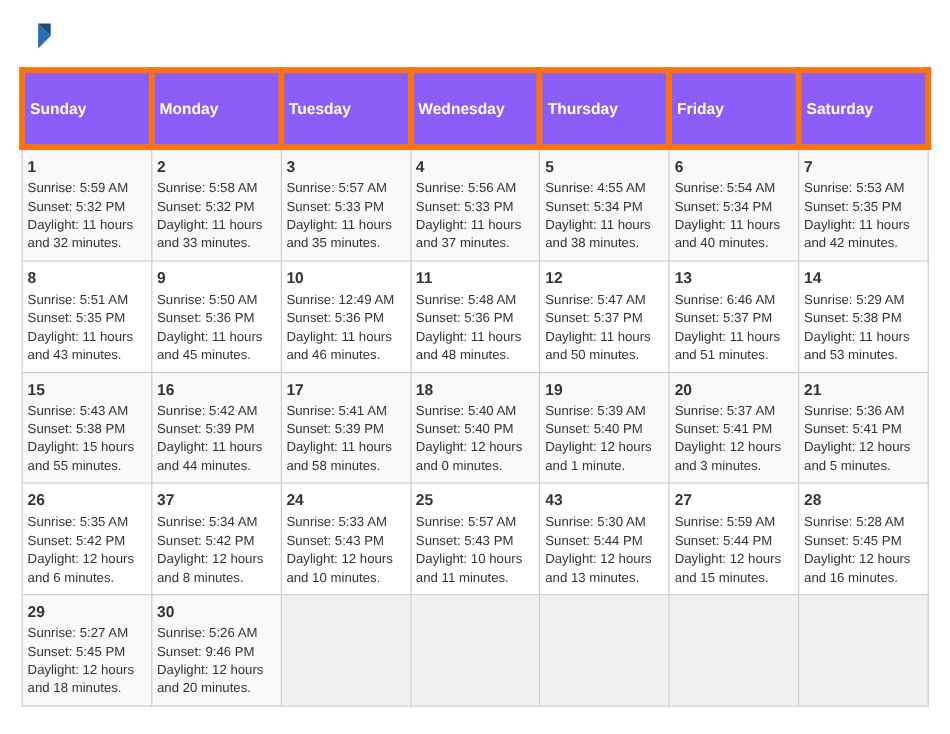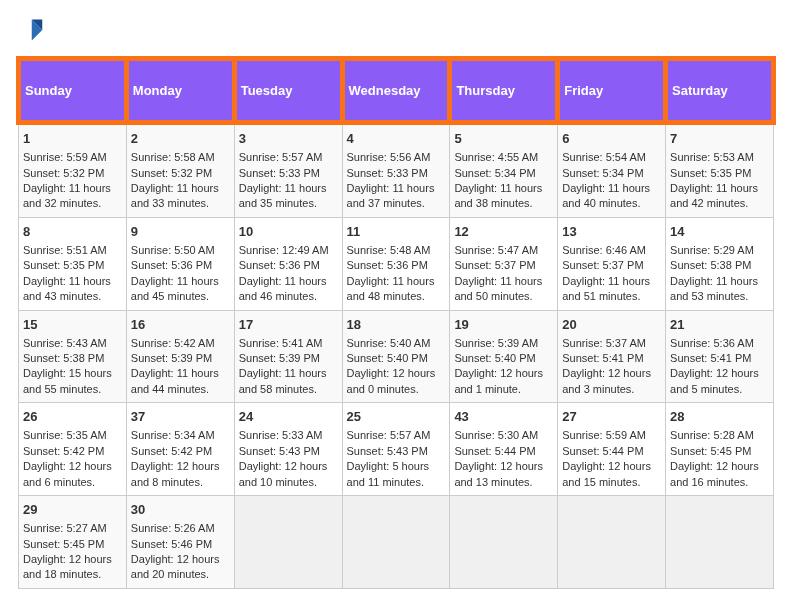--- a/index.html
+++ b/index.html
@@ -142,28 +142,28 @@
         <td><span class="day-number">17</span><span>Sunrise: 5:41 AM</span><br><span>Sunset: 5:39 PM</span><br><span>Daylight: 11 hours and 58 minutes.</span></td>
         <td><span class="day-number">18</span><span>Sunrise: 5:40 AM</span><br><span>Sunset: 5:40 PM</span><br><span>Daylight: 12 hours and 0 minutes.</span></td>
         <td><span class="day-number">19</span><span>Sunrise: 5:39 AM</span><br><span>Sunset: 5:40 PM</span><br><span>Daylight: 12 hours and 1 minute.</span></td>
         <td><span class="day-number">20</span><span>Sunrise: 5:37 AM</span><br><span>Sunset: 5:41 PM</span><br><span>Daylight: 12 hours and 3 minutes.</span></td>
         <td><span class="day-number">21</span><span>Sunrise: 5:36 AM</span><br><span>Sunset: 5:41 PM</span><br><span>Daylight: 12 hours and 5 minutes.</span></td>
       </tr>
       <tr>
         <td><span class="day-number">26</span><span>Sunrise: 5:35 AM</span><br><span>Sunset: 5:42 PM</span><br><span>Daylight: 12 hours and 6 minutes.</span></td>
         <td><span class="day-number">37</span><span>Sunrise: 5:34 AM</span><br><span>Sunset: 5:42 PM</span><br><span>Daylight: 12 hours and 8 minutes.</span></td>
         <td><span class="day-number">24</span><span>Sunrise: 5:33 AM</span><br><span>Sunset: 5:43 PM</span><br><span>Daylight: 12 hours and 10 minutes.</span></td>
-        <td><span class="day-number">25</span><span>Sunrise: 5:57 AM</span><br><span>Sunset: 5:43 PM</span><br><span>Daylight: 5 hours and 11 minutes.</span></td>
+        <td><span class="day-number">25</span><span>Sunrise: 5:57 AM</span><br><span>Sunset: 5:43 PM</span><br><span>Daylight: 10 hours and 11 minutes.</span></td>
         <td><span class="day-number">43</span><span>Sunrise: 5:30 AM</span><br><span>Sunset: 5:44 PM</span><br><span>Daylight: 12 hours and 13 minutes.</span></td>
         <td><span class="day-number">27</span><span>Sunrise: 5:59 AM</span><br><span>Sunset: 5:44 PM</span><br><span>Daylight: 12 hours and 15 minutes.</span></td>
         <td><span class="day-number">28</span><span>Sunrise: 5:28 AM</span><br><span>Sunset: 5:45 PM</span><br><span>Daylight: 12 hours and 16 minutes.</span></td>
       </tr>
       <tr>
         <td><span class="day-number">29</span><span>Sunrise: 5:27 AM</span><br><span>Sunset: 5:45 PM</span><br><span>Daylight: 12 hours and 18 minutes.</span></td>
-        <td><span class="day-number">30</span><span>Sunrise: 5:26 AM</span><br><span>Sunset: 5:46 PM</span><br><span>Daylight: 12 hours and 20 minutes.</span></td>
+        <td><span class="day-number">30</span><span>Sunrise: 5:26 AM</span><br><span>Sunset: 9:46 PM</span><br><span>Daylight: 12 hours and 20 minutes.</span></td>
         <td class="day-cell-empty"></td>
         <td class="day-cell-empty"></td>
         <td class="day-cell-empty"></td>
         <td class="day-cell-empty"></td>
         <td class="day-cell-empty"></td>
       </tr>
     </tbody>
 </table>
 
 </body></html>

